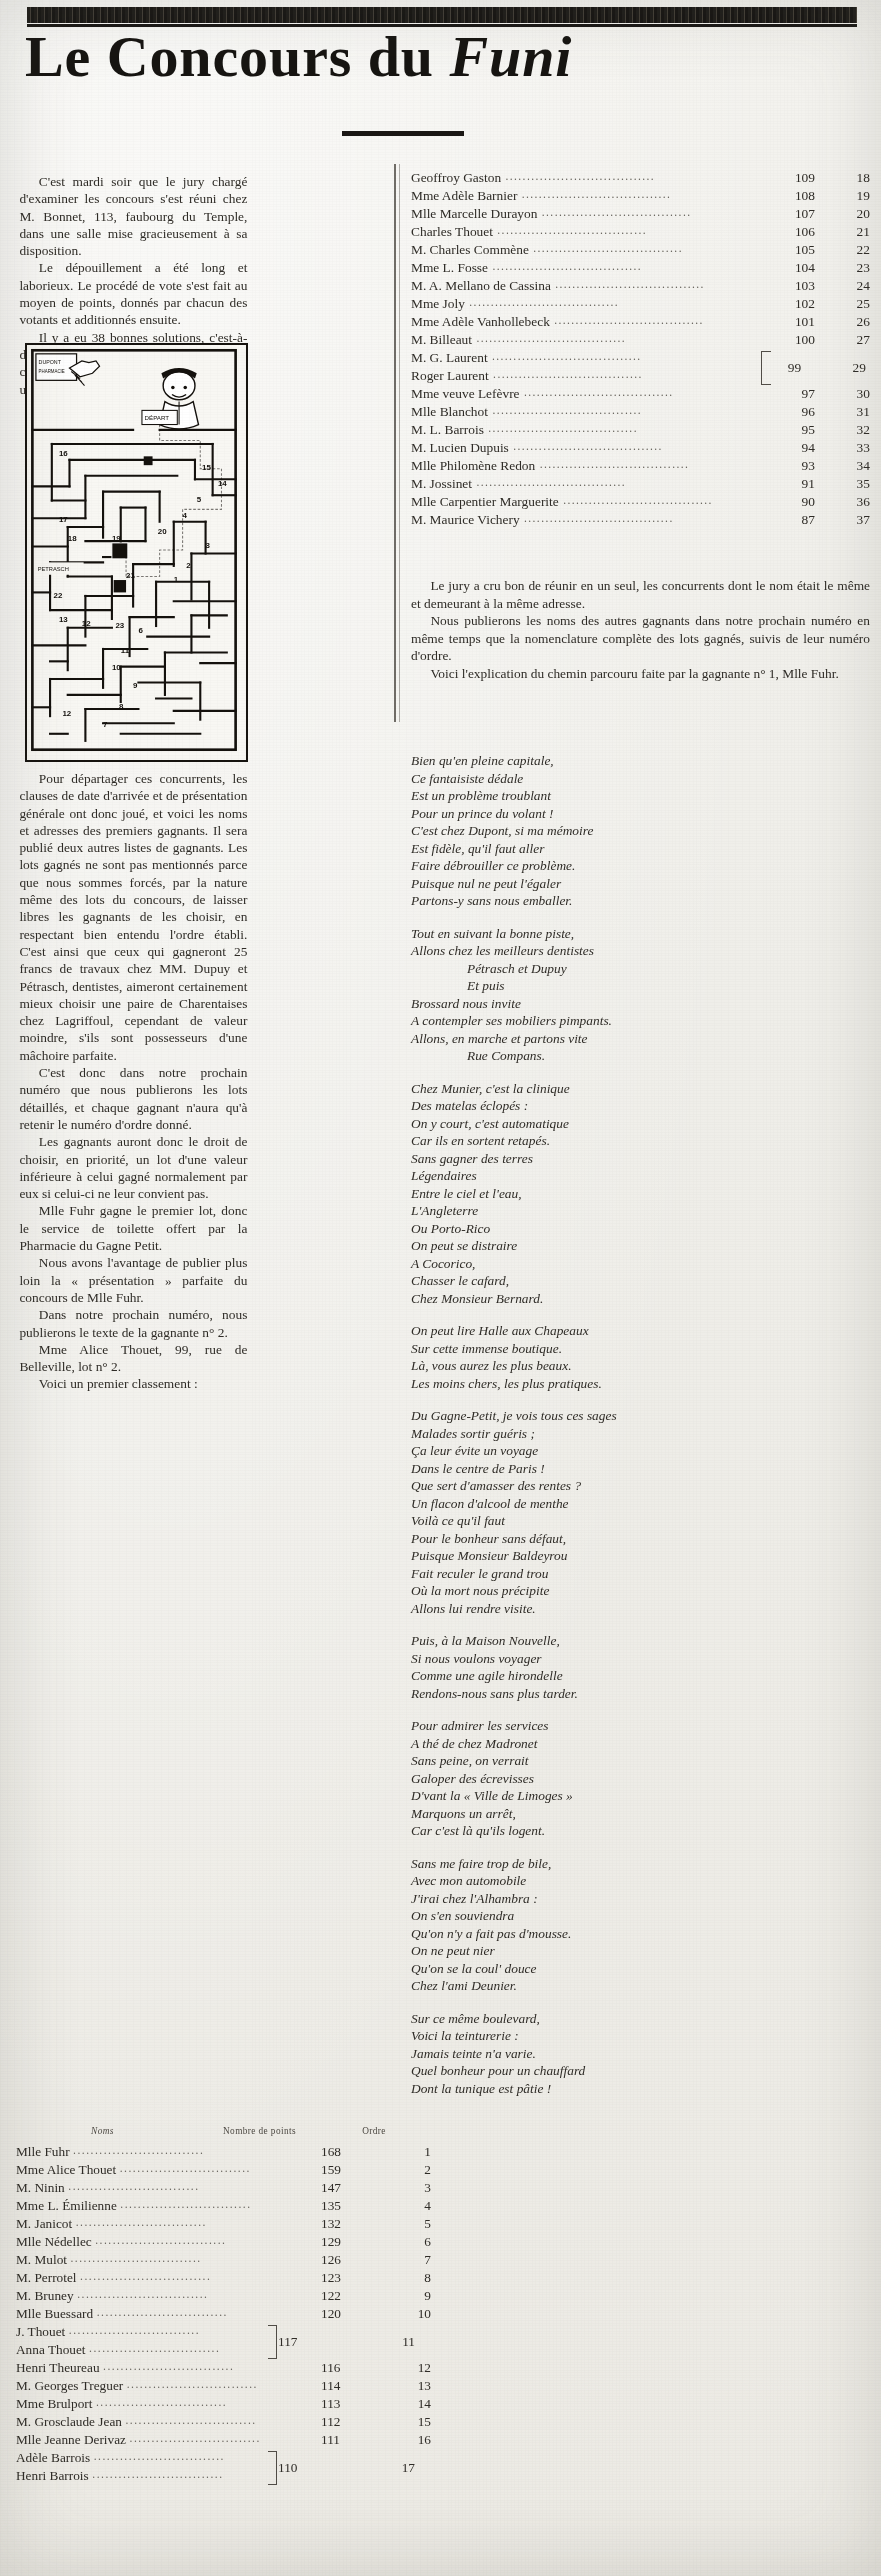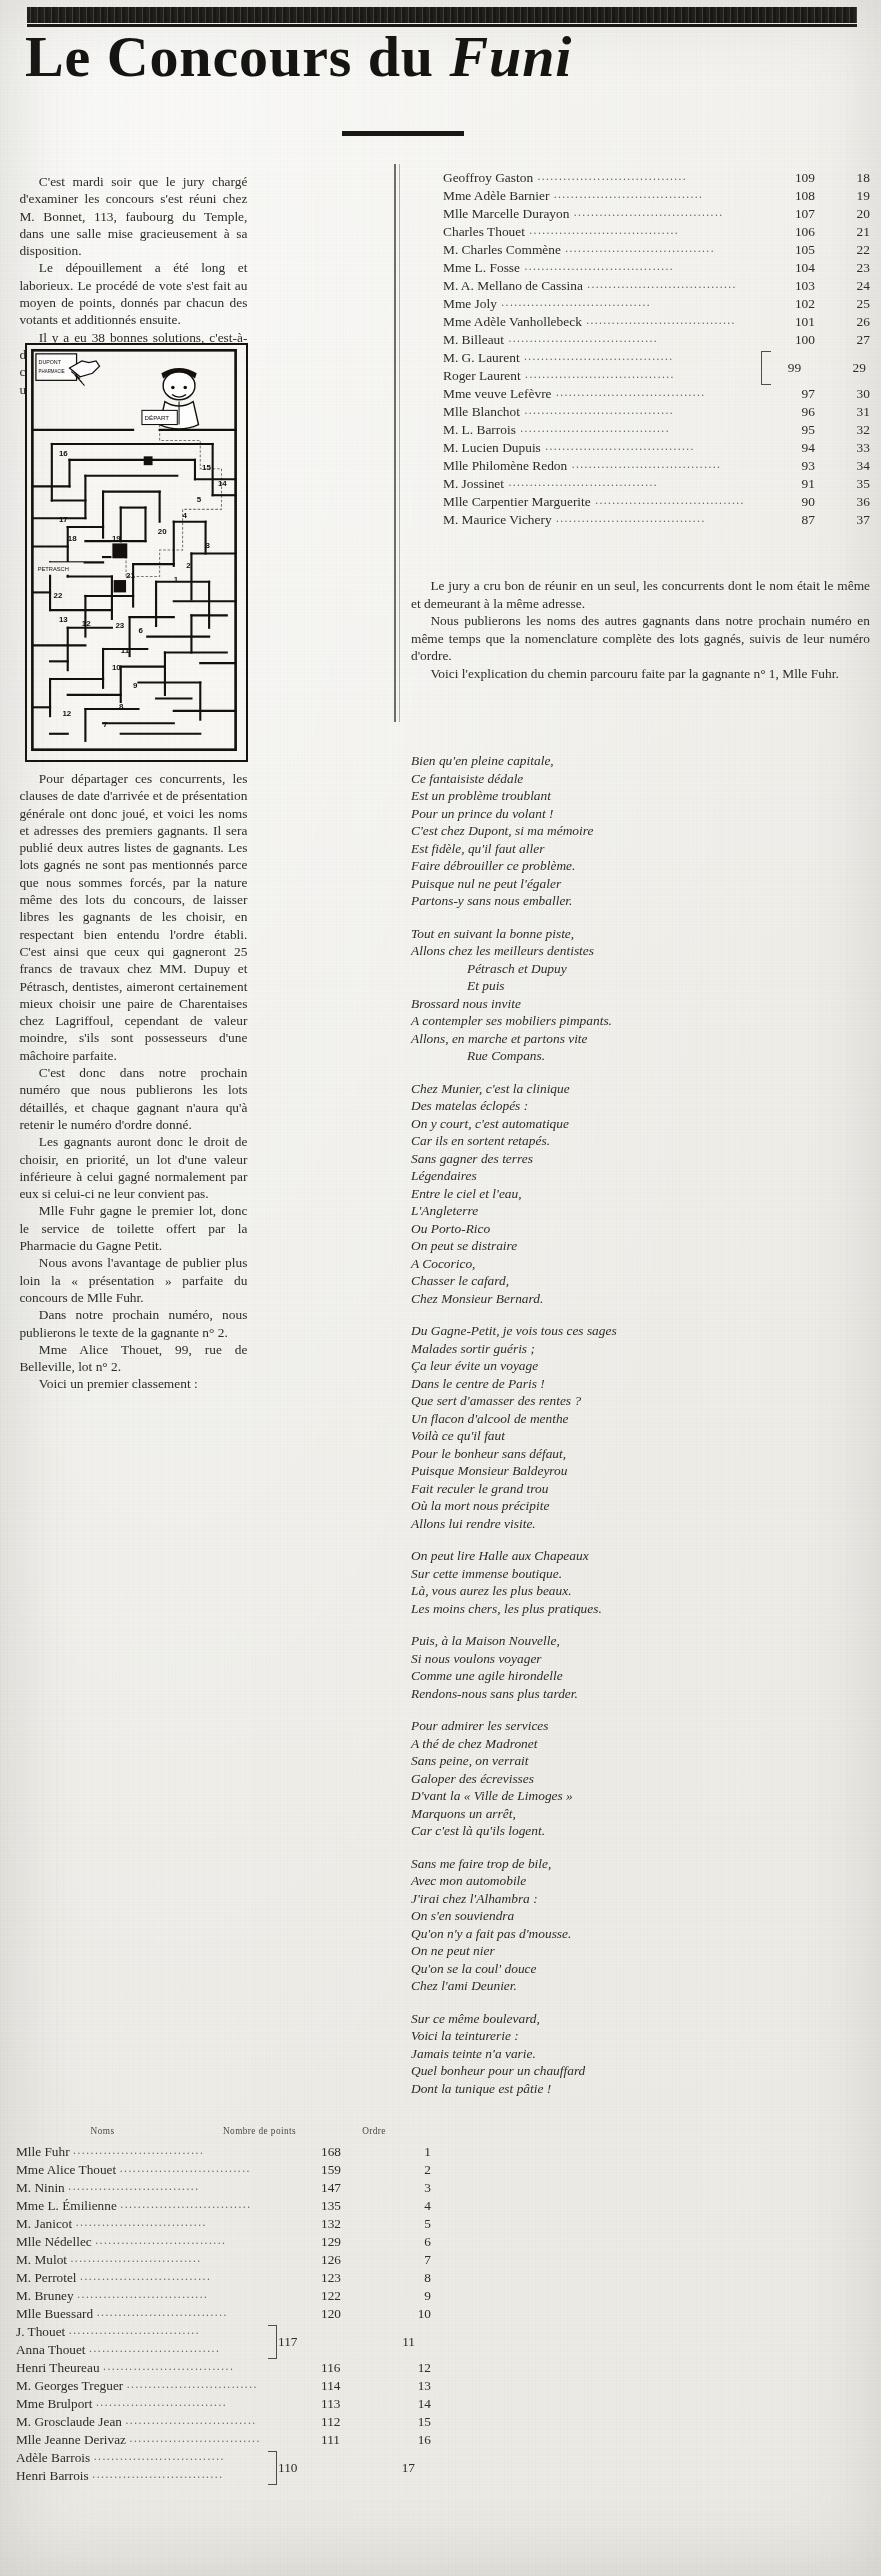--- a/index.html
+++ b/index.html
@@ -71,21 +71,21 @@
   }
   .maze svg{display:block;}
   
   .leftbody{left:19.4px;top:770px;width:228px;}
   .leftbody p{margin-bottom:0;}
   
   .winners{
     position:absolute;left:411px;top:169px;width:459px;
     font-size:13.4px;line-height:18px;color:#2f2c27;
   }
-  .wrow{display:flex;align-items:baseline;white-space:nowrap;margin-left:32px;}
+  .wrow{display:flex;align-items:baseline;white-space:nowrap;}
   .wrow .nm{flex:0 0 auto;}
   .wrow .dots{
     flex:1 1 auto;margin:0 4.4px;overflow:hidden;
     font-size:11.5px;letter-spacing:1.4px;color:#66625b;position:relative;top:-1.8px;
   }
   .wrow .pts{flex:0 0 41px;text-align:right;}
   .wrow .ord{flex:0 0 55px;text-align:right;}
   
   .wpair{position:relative;}
   .wpair .brace{
@@ -112,21 +112,21 @@
   }
   .poem .stanza{margin:0 0 15px 0;}
   .poem .vs{white-space:nowrap;}
   .poem .vs.ctr{padding-left:56px;}
   
   .results{
     position:absolute;left:16px;top:2122px;width:415px;
     font-size:13.3px;line-height:18px;color:#2f2c27;
   }
   .res-head{display:flex;font-size:9.3px;letter-spacing:0.4px;color:#4e4a44;margin-bottom:2.6px;}
-  .res-head .h-nm{flex:0 0 173px;text-align:center;}
+  .res-head .h-nm{flex:0 0 173px;text-align:center;font-style:italic;}
   .res-head .h-pts{flex:0 0 141px;text-align:center;}
   .res-head .h-ord{flex:0 0 88px;text-align:center;}
   .rrow{display:flex;align-items:baseline;white-space:nowrap;}
   .rrow .nm{flex:0 0 auto;}
   .rrow .dots{
     flex:1 1 auto;margin:0 3.5px;overflow:hidden;
     font-size:11.5px;letter-spacing:1.5px;color:#6a665f;position:relative;top:-1.8px;
   }
   .rrow .pts{flex:0 0 46px;text-align:left;padding-left:7px;}
   .rrow .ord{flex:0 0 64px;text-align:right;}
@@ -496,38 +496,38 @@
       <div class="vs">Légendaires</div>
       <div class="vs">Entre le ciel et l'eau,</div>
       <div class="vs">L'Angleterre</div>
       <div class="vs">Ou Porto-Rico</div>
       <div class="vs">On peut se distraire</div>
       <div class="vs">A Cocorico,</div>
       <div class="vs">Chasser le cafard,</div>
       <div class="vs">Chez Monsieur Bernard.</div>
     </div>
     <div class="stanza">
+      <div class="vs">On peut lire Halle aux Chapeaux</div>
+      <div class="vs">Sur cette immense boutique.</div>
+      <div class="vs">Là, vous aurez les plus beaux.</div>
+      <div class="vs">Les moins chers, les plus pratiques.</div>
+    </div>
+    <div class="stanza">
       <div class="vs">Du Gagne-Petit, je vois tous ces sages</div>
       <div class="vs">Malades sortir guéris ;</div>
       <div class="vs">Ça leur évite un voyage</div>
       <div class="vs">Dans le centre de Paris !</div>
       <div class="vs">Que sert d'amasser des rentes ?</div>
       <div class="vs">Un flacon d'alcool de menthe</div>
       <div class="vs">Voilà ce qu'il faut</div>
       <div class="vs">Pour le bonheur sans défaut,</div>
       <div class="vs">Puisque Monsieur Baldeyrou</div>
       <div class="vs">Fait reculer le grand trou</div>
       <div class="vs">Où la mort nous précipite</div>
       <div class="vs">Allons lui rendre visite.</div>
-    </div>
-    <div class="stanza">
-      <div class="vs">On peut lire Halle aux Chapeaux</div>
-      <div class="vs">Sur cette immense boutique.</div>
-      <div class="vs">Là, vous aurez les plus beaux.</div>
-      <div class="vs">Les moins chers, les plus pratiques.</div>
     </div>
     <div class="stanza">
       <div class="vs">Puis, à la Maison Nouvelle,</div>
       <div class="vs">Si nous voulons voyager</div>
       <div class="vs">Comme une agile hirondelle</div>
       <div class="vs">Rendons-nous sans plus tarder.</div>
     </div>
     <div class="stanza">
       <div class="vs">Pour admirer les services</div>
       <div class="vs">A thé de chez Madronet</div>

